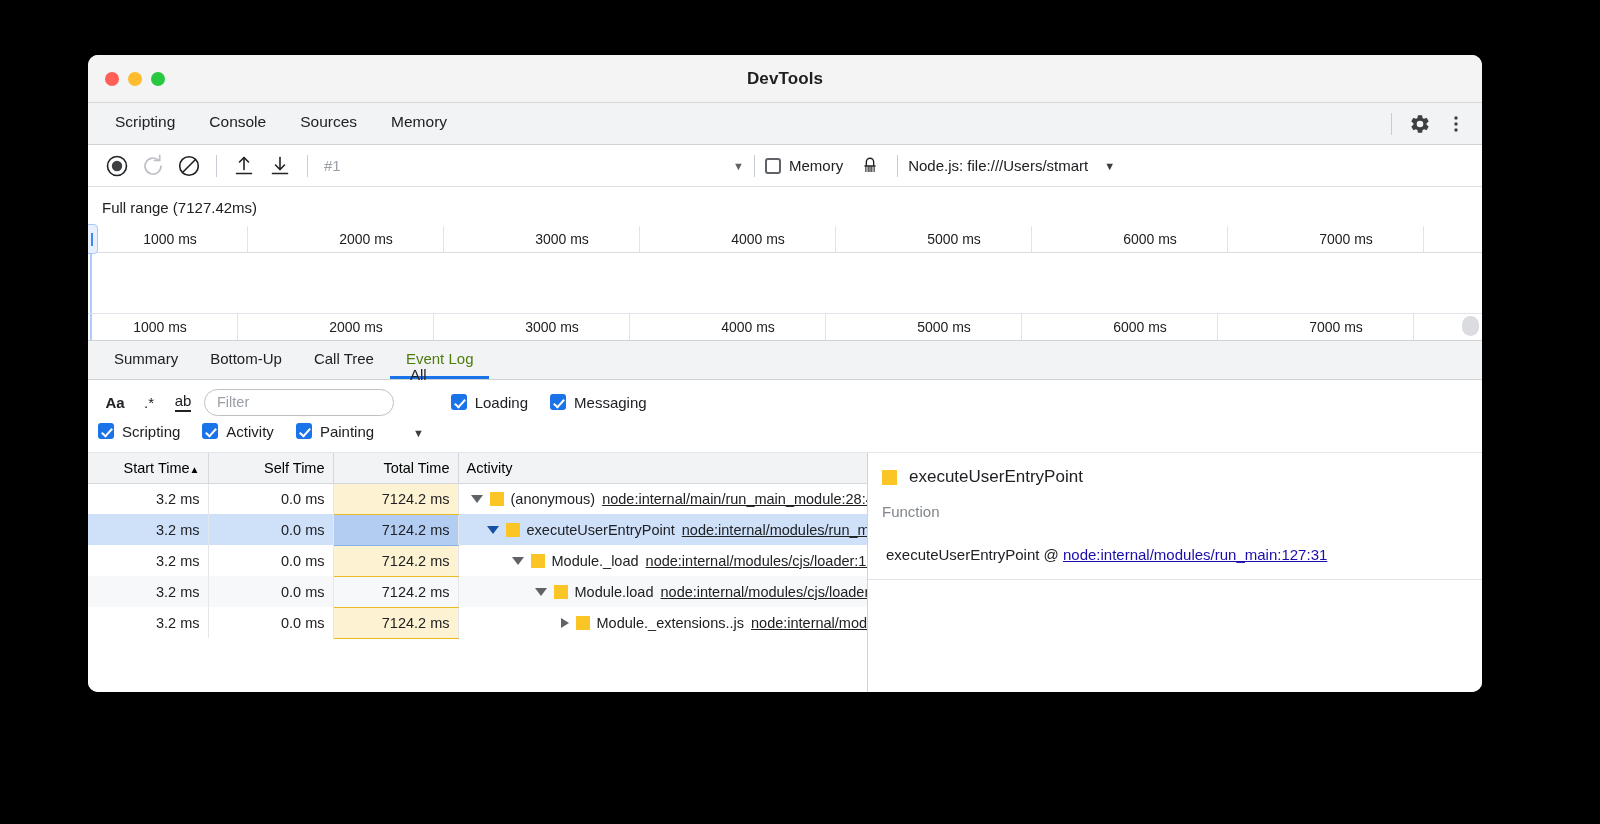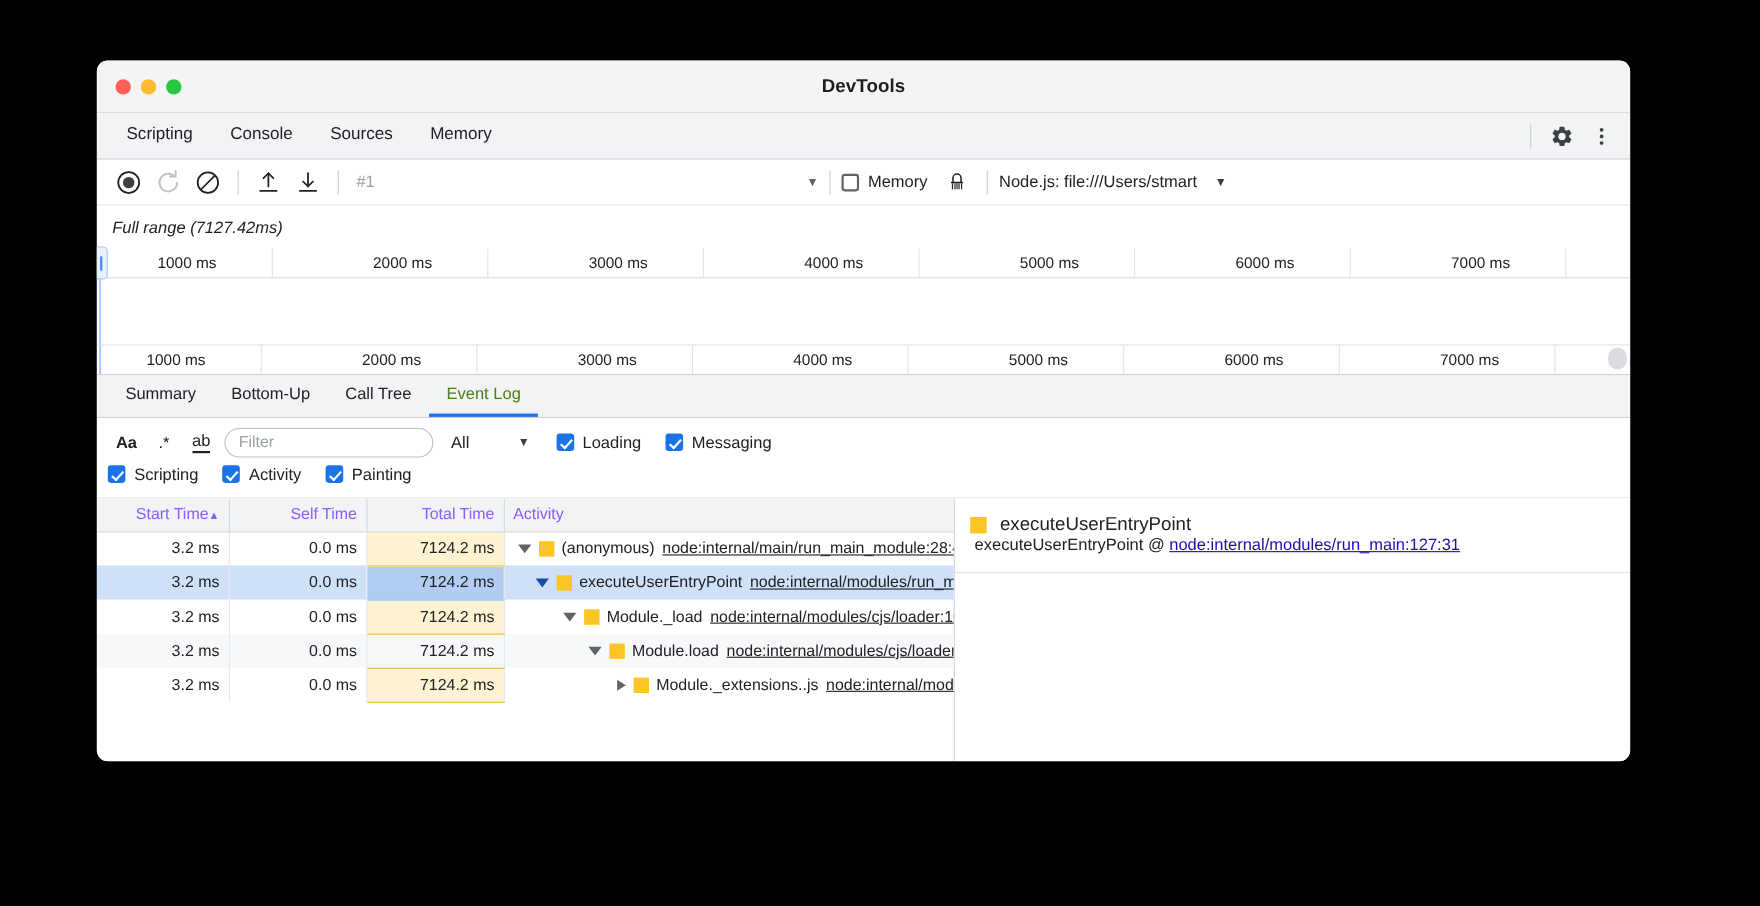--- a/index.html
+++ b/index.html
@@ -106,21 +106,20 @@
   }
   .memlabel { display: flex; align-items: center; gap: 8px; font-size: 15px; color: #202124; }
   .nodesel { display: flex; align-items: center; gap: 16px; font-size: 15px; color: #202124; }
   .nodesel .caret { font-size: 11px; color: #3c4043; }
 
   
   .overview { flex: 0 0 auto; background: #fff; position: relative; }
   .fullrange {
     font-size: 15px; color: #202124;
     padding: 12px 0 10px 14px;
-    font-style: italic;
   }
   .ov-body { position: relative; height: 114px; }
 
   .ruler {
     position: absolute; left: 0; right: 0;
     height: 27px;
     border-bottom: 1px solid #dadce0;
   }
   .ruler.top { top: 0; }
   .ruler.bottom { top: 87px; height: 27px; border-bottom: none; border-top: 1px solid #e0e4ea; }
@@ -207,21 +206,21 @@
     width: 190px; height: 27px;
     border: 1px solid #bdc1c6; border-radius: 14px;
     background: #fff; outline: none;
     font-size: 14.5px; color: #202124;
     padding: 0 12px; margin-left: 4px;
     font-family: "Liberation Sans", sans-serif;
   }
   .filter-input::placeholder { color: #9aa0a6; }
   .allsel {
     display: flex; align-items: center; gap: 44px;
-    font-size: 15px; color: #202124; margin-left: 16px;
+    font-size: 15px; color: #202124; margin-left: 16px; flex-direction: column;
   }
   .allsel .caret { font-size: 11px; color: #3c4043; }
   .cbl {
     display: flex; align-items: center; gap: 8px;
     font-size: 15px; color: #202124; margin-left: 24px;
   }
   .filterrow2 {
     display: flex; align-items: center;
     padding: 0 0 10px 10px; height: 32px;
   }
@@ -231,21 +230,21 @@
   .bottom { flex: 1 1 auto; display: flex; min-height: 0; }
   .tablepane {
     width: 780px; flex: 0 0 780px;
     border-right: 1px solid #d0d3d6;
     overflow: hidden; position: relative;
     background: #fff;
   }
   table.evt { border-collapse: collapse; width: 880px; table-layout: fixed; }
   table.evt th {
     background: #f1f3f4;
-    font-size: 14.5px; font-weight: normal; color: #8b5cf6;
+    font-size: 14.5px; font-weight: normal; color: #000000;
     border-right: 1px solid #d4d7db;
     border-bottom: 1px solid #d4d7db;
     height: 30px; padding: 0 8px;
     text-align: right; white-space: nowrap;
   }
   table.evt th.act { text-align: left; }
   table.evt td {
     font-size: 14.5px; color: #202124;
     border-right: 1px solid #e4e7eb;
     height: 31px; padding: 0 8px;
@@ -268,21 +267,21 @@
   .tri.right { border-top: 5px solid transparent; border-bottom: 5px solid transparent; border-left: 8px solid #5f6368; }
   .swatch { width: 14px; height: 14px; background: #fcc526; flex: 0 0 14px; }
   .actname { color: #202124; }
   .acturl { color: #202124; text-decoration: underline; }
   .sortarrow { font-size: 10px; }
 
   .detailpane { flex: 1 1 auto; background: #fff; padding: 14px 0 0 14px; overflow: hidden; }
   .dp-title { display: flex; align-items: center; gap: 12px; font-size: 17px; color: #202124; }
   .dp-swatch { width: 15px; height: 15px; background: #fcc526; flex: 0 0 15px; }
   .dp-sub { font-size: 15px; color: #80868b; margin: 16px 0 0 0; }
-  .dp-row { font-size: 15px; color: #202124; margin-top: 0; padding-left: 4px; white-space: nowrap; }
+  .dp-row { font-size: 15px; color: #202124; margin-top: 26px; padding-left: 4px; white-space: nowrap; }
   .dp-link { color: #1a0dab; text-decoration: underline; }
   .dp-divider { border-top: 1px solid #e0e4ea; margin-top: 16px; margin-left: -14px; }
 
   svg { display: block; }
 </style>
 </head>
 <body>
 
 <div class="window">
 
@@ -560,20 +559,21 @@
 
         </tbody>
       </table>
     </div>
 
     <div class="detailpane">
       <div class="dp-title">
         <span class="dp-swatch"></span>
         <span>executeUserEntryPoint</span>
       </div>
+      <div class="dp-sub">Function</div>
       <div class="dp-row">
         <span>executeUserEntryPoint @ </span><span class="dp-link">node:internal/modules/run_main:127:31</span>
       </div>
       <div class="dp-divider"></div>
     </div>
 
   </div>
 
 </div>
 

